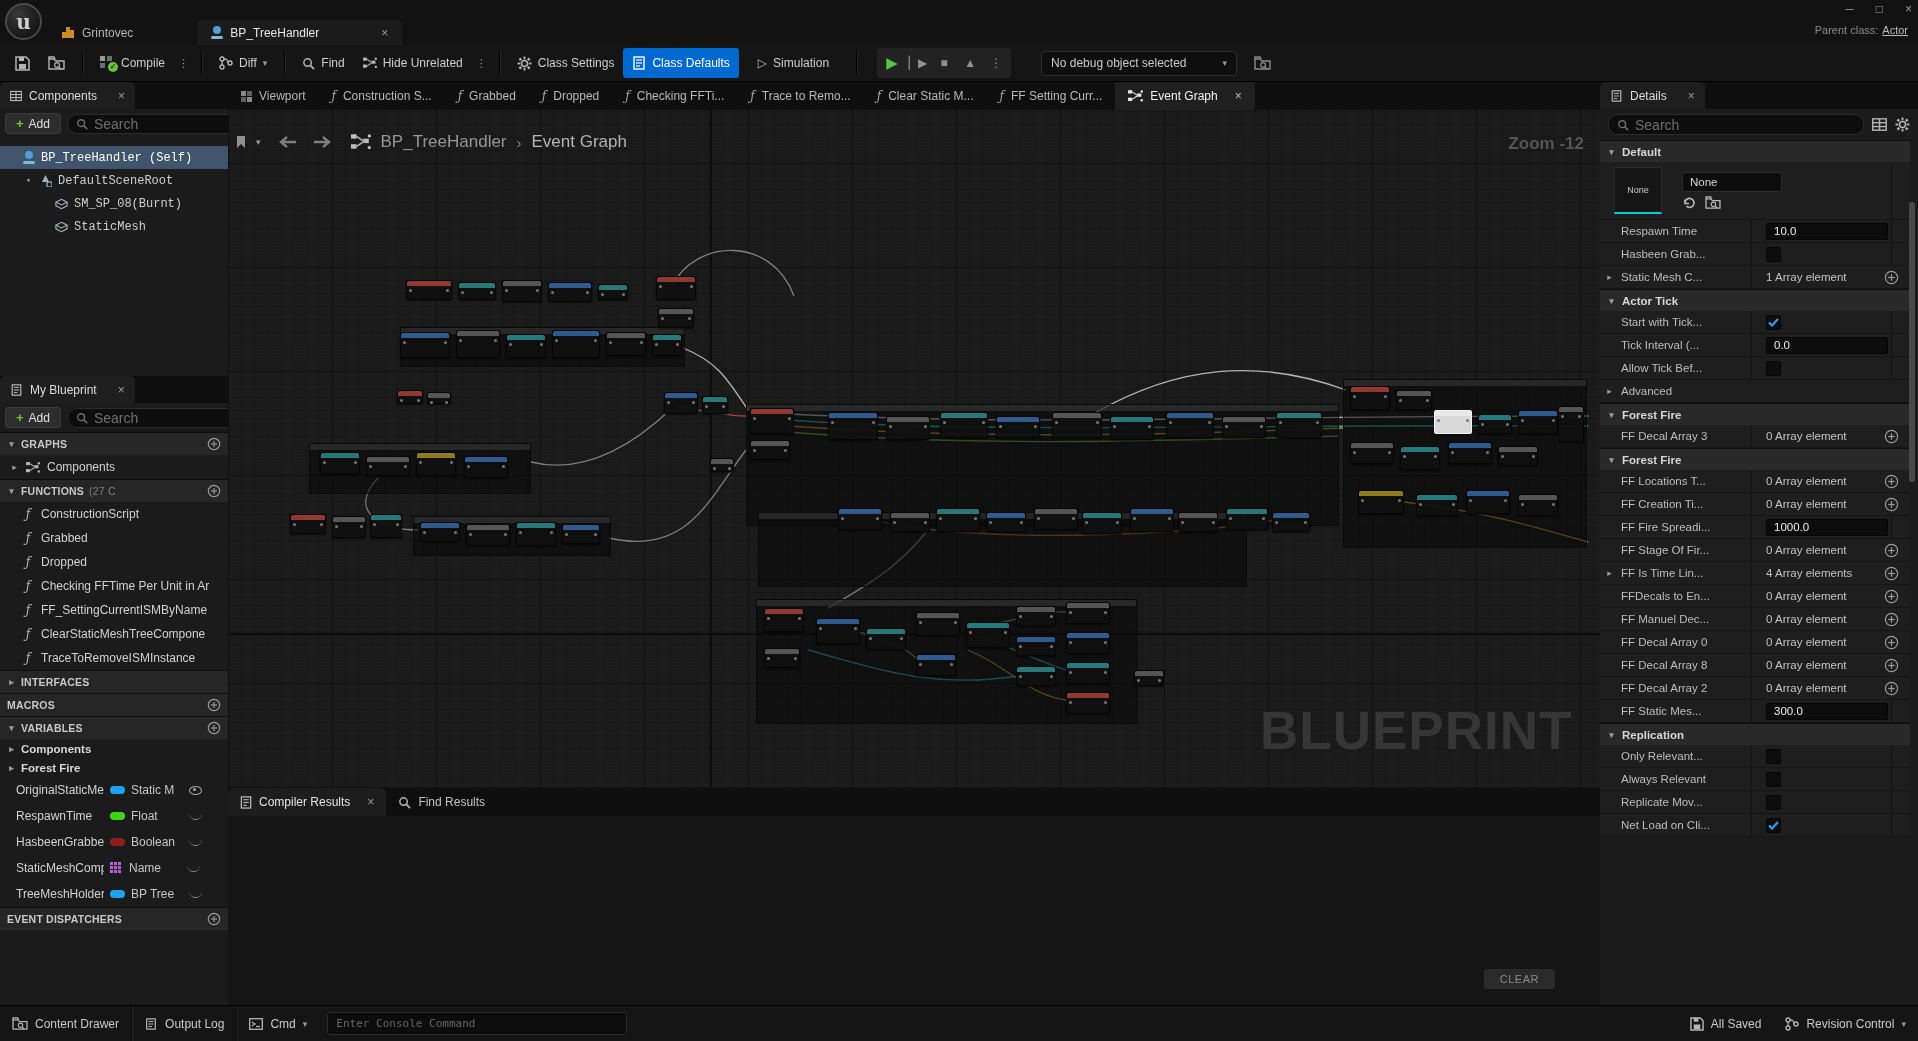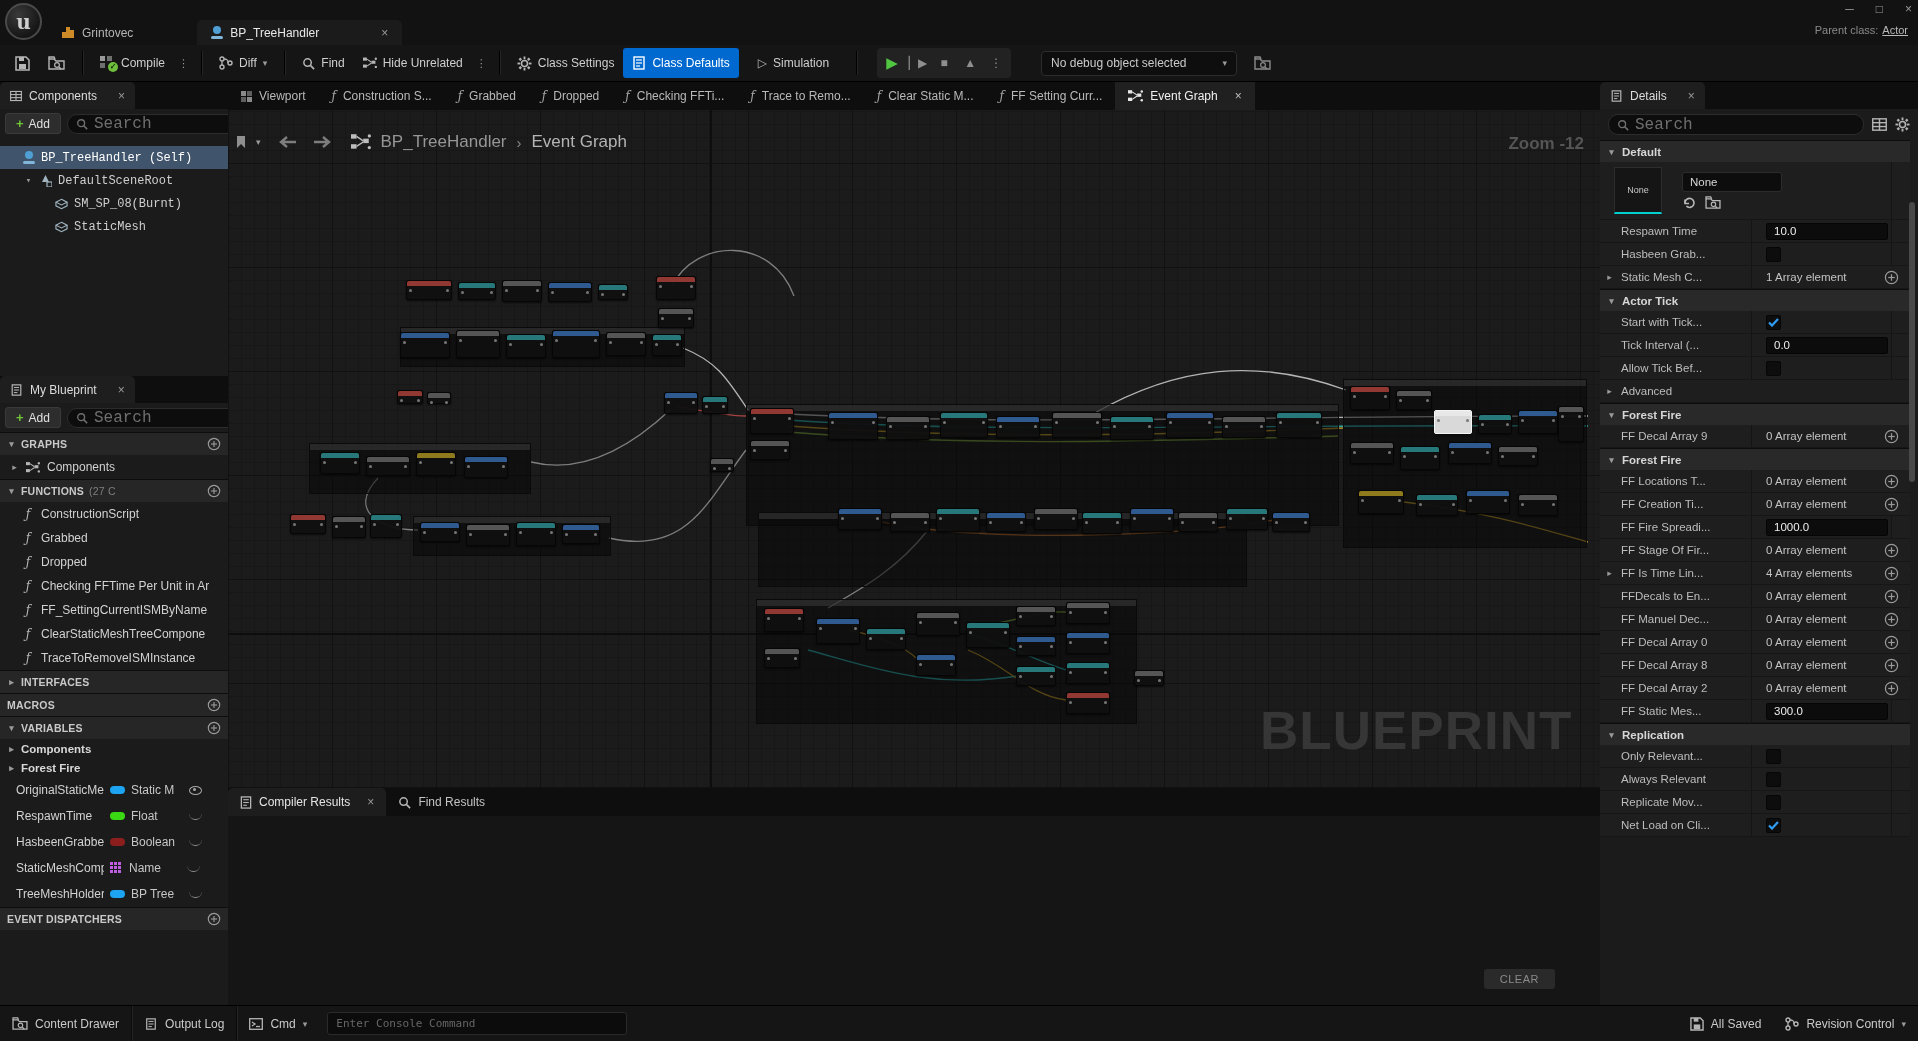--- a/index.html
+++ b/index.html
@@ -57,22 +57,22 @@
   .tabstrip { height:27px; background:#0e0e0e; display:flex; align-items:flex-end; }
   .ptab { height:27px; background:#1e1e1e; border-radius:5px 5px 0 0; display:flex; align-items:center; gap:7px;
           padding:0 10px; font-size:12px; color:#dcdcdc; }
   .ptab .x { color:#9a9a9a; margin-left:14px; }
   .panel-toolbar { height:29px; background:#1b1b1b; display:flex; align-items:center; padding:0 5px; gap:6px; }
   .add-btn { display:flex; align-items:center; gap:5px; background:#2d2d2d; border:1px solid #3a3a3a; border-radius:3px;
              height:21px; padding:0 10px; color:#e0e0e0; font-size:12px; }
   .add-btn b { color:#71c636; font-weight:bold; font-size:13px; }
   .search-box { flex:1; height:20px; background:#0d0d0d; border:1px solid #2c2c2c; border-radius:10px;
                 display:flex; align-items:center; padding:0 8px; gap:6px; }
-  .search-box input { flex:1; min-width:0; background:transparent; border:0; outline:0; color:#7dd3fc; font-size:16px;
-                      font-family:Liberation Mono, monospace; }
+  .search-box input { flex:1; min-width:0; background:transparent; border:0; outline:0; color:#7dd3fc; font-size:14px;
+                      font-family:Liberation Sans, sans-serif; }
   .search-box input::placeholder { color:#6f6f6f; }
   svg.ic { display:block; }
 
   
   #left-col { position:absolute; left:0; top:82px; width:228px; height:923px; background:#161616; }
   #components-panel { position:absolute; left:0; top:0; width:228px; height:294px; background:#1b1b1b; }
   #comp-tree { padding-top:8px;font-family:Liberation Mono, monospace; }
   .tree-row { height:23px; display:flex; align-items:center; gap:6px; font-size:12px; color:#cfcfcf; padding-left:8px; }
   .tree-row.sel { background:#40546b; color:#fff; }
   .tri { font-size:9px; color:#9a9a9a; width:9px; text-align:center; }
@@ -1106,21 +1106,21 @@
             <span class="tri">▸</span>
             <span>Advanced</span>
           </div>
         </div>
         <div class="cat-hdr">
           <span class="tri">▾</span>
           <span>Forest Fire</span>
         </div>
         <div class="drow">
           <div class="dlabel">
-            <span>FF Decal Array 9</span>
+            <span>FF Decal Array 3</span>
           </div>
           <div class="dvalue">
             <span class="arr-txt">0 Array element</span>
             <span>
               <svg width="15" height="15" class="ic" color="#9a9a9a">
                 <use href="#i-plus"></use>
               </svg>
             </span>
             <span>
               <svg width="13" height="15" class="ic" color="#9a9a9a">

